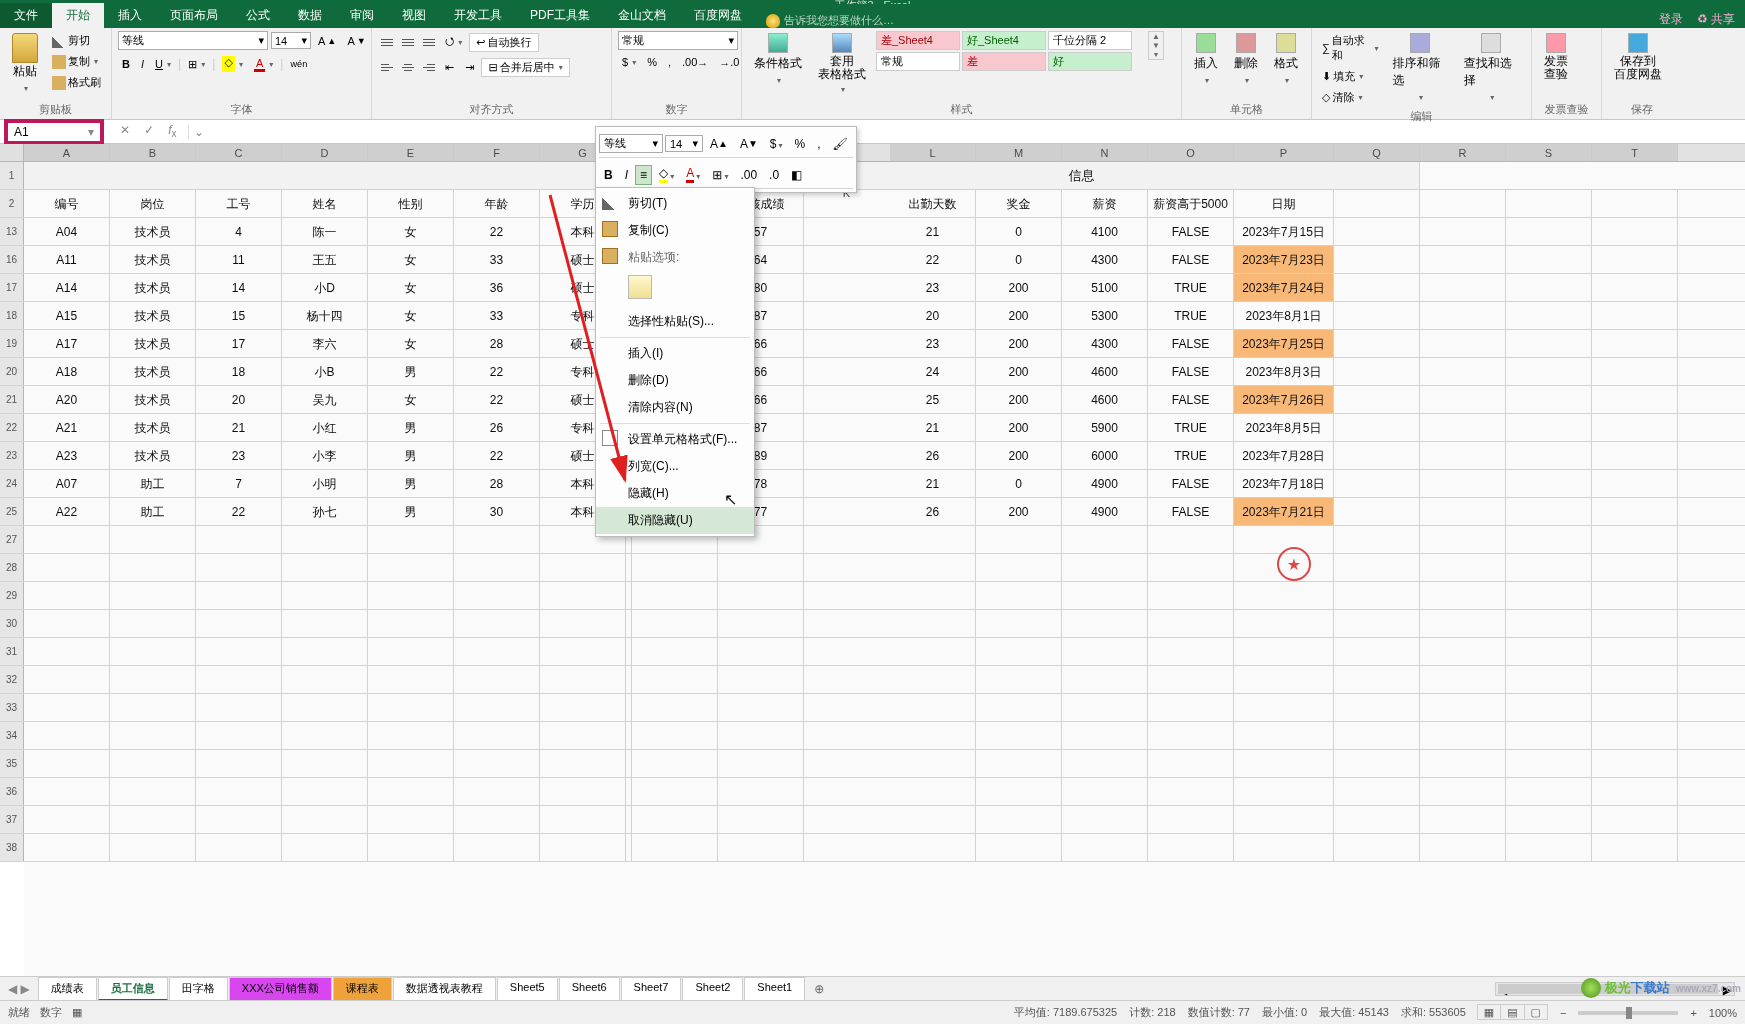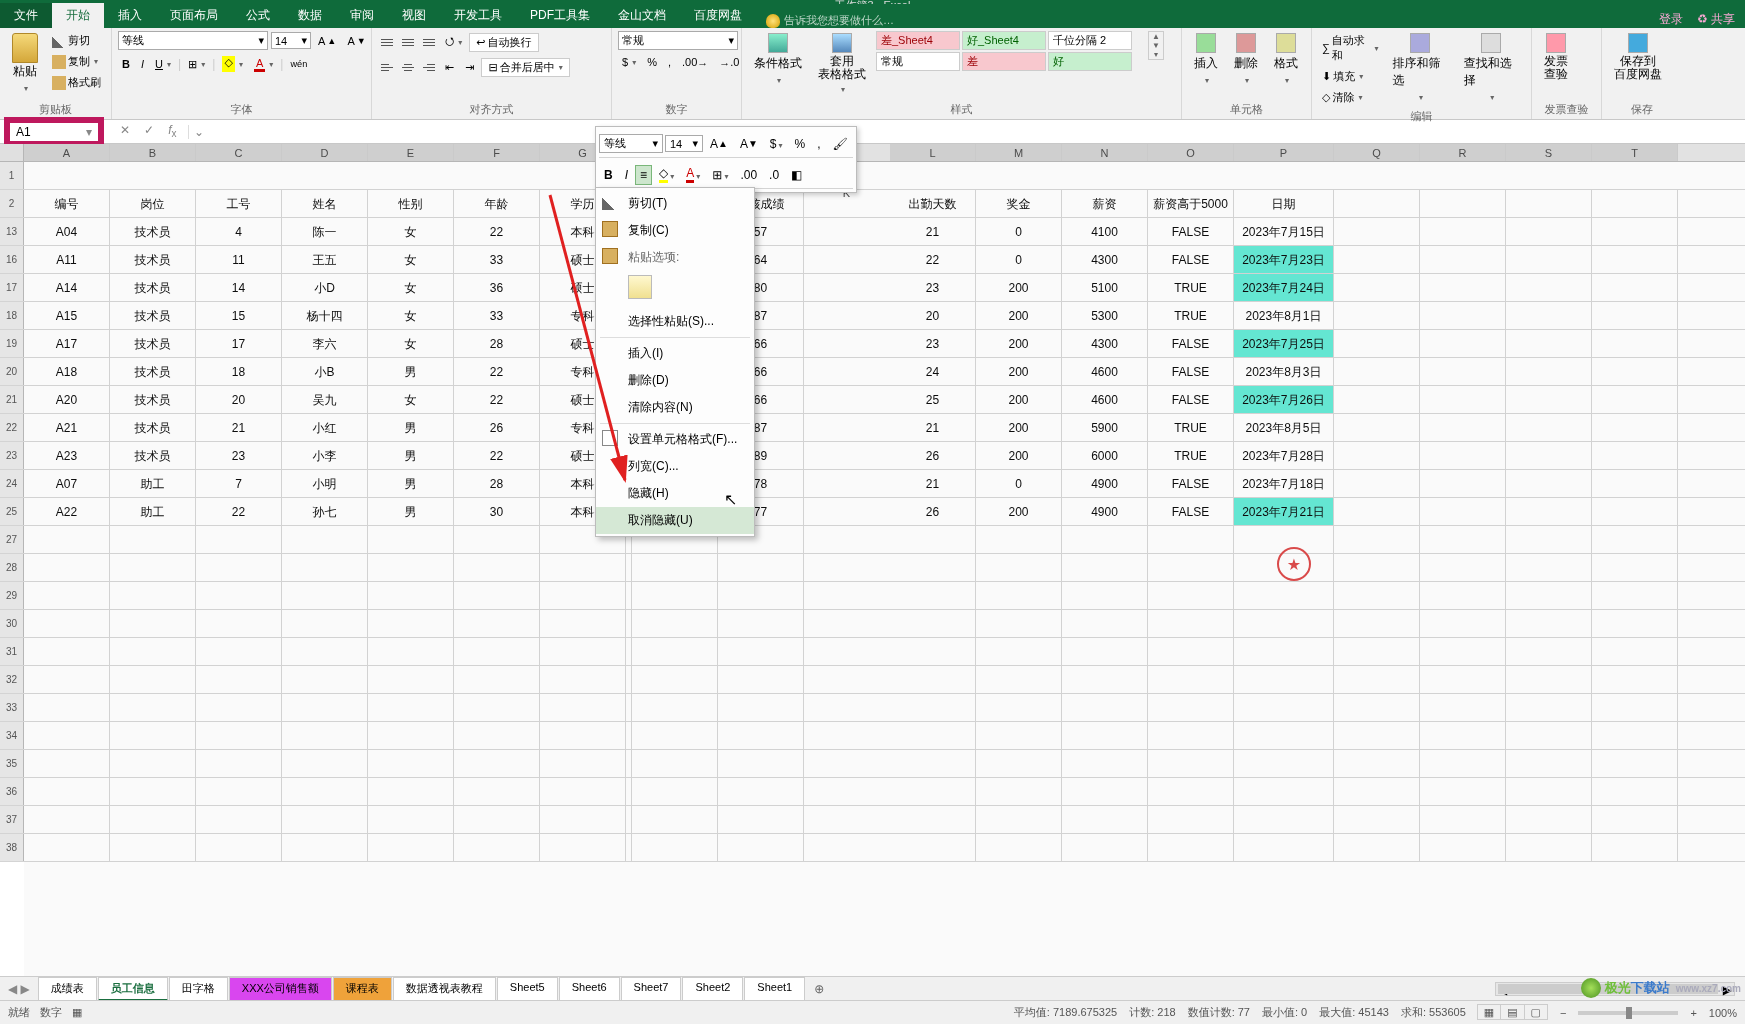--- a/index.html
+++ b/index.html
@@ -38,21 +38,21 @@
 .style-cell { width: 84px; height: 19px; border: 1px solid #ccc; font-size: 11px; padding: 1px 4px; background: #fff; }
 .style-bad { background: #f8c8ce; color: #9c0006; }
 .style-good { background: #c6efce; color: #006100; }
 .style-thou { background: #fff; }
 .style-normal { background: #fff; }
 .style-bad2 { background: #f8c8ce; color: #9c0006; }
 .style-good2 { background: #c6efce; color: #006100; }
 
 
 .fbar-row { display: flex; align-items: center; border-bottom: 1px solid #c8c8c8; height: 24px; background: #fff; }
-.namebox { width: 100px; border: 6px solid #be185d; background: #fff; padding: 2px 6px; font-size: 12px; margin: 2px 4px; display: flex; justify-content: space-between; }
+.namebox { width: 100px; border: 4px solid #be185d; background: #fff; padding: 2px 6px; font-size: 12px; margin: 2px 4px; display: flex; justify-content: space-between; }
 .fbar-btns { display: flex; gap: 2px; padding: 0 6px; color: #888; }
 .fbar-btns span { padding: 2px 6px; cursor: pointer; }
 .formula-input { flex: 1; padding: 2px 8px; font-size: 12px; border: none; }
 .fbar-expand { width: 20px; text-align: center; color: #888; border-left: 1px solid #ddd; }
 
 
 .mini-toolbar { position: absolute; left: 595px; top: 126px; background: #fdfdfd; border: 1px solid #bcbcbc; box-shadow: 2px 2px 5px rgba(0,0,0,.2); padding: 3px; display: flex; flex-direction: column; gap: 3px; z-index: 50; }
 .mini-toolbar .row { display: flex; gap: 2px; align-items: center; }
 .mini-toolbar .mbtn { padding: 2px 4px; cursor: pointer; border: 1px solid transparent; display: flex; align-items: center; }
 .mini-toolbar .mcombo { border: 1px solid #aaa; background: #fff; padding: 1px 4px; font-size: 11px; display: flex; justify-content: space-between; align-items: center; }
@@ -76,21 +76,21 @@
 .colheaders .ch.sel { background: #d1d1d1; }
 .colheaders .ch.narrow { width: 6px; background: #ccc; }
 
 .rows { }
 .row { display: flex; height: 28px; border-bottom: 1px solid #d4d4d4; }
 .row .rh { width: 24px; background: #e6e6e6; border-right: 1px solid #b6b6b6; text-align: center; font-size: 10px; color: #555; line-height: 28px; }
 .row .cell { border-right: 1px solid #d4d4d4; text-align: center; font-size: 12px; line-height: 28px; overflow: hidden; white-space: nowrap; }
 .row.title-row .cell.merged { text-align: center; font-size: 13px; }
 .row.empty .cell { background: #fff; }
 .row.header-row .cell { font-weight: normal; }
-.highlight-date { background: #5eead4; }
+.highlight-date { background: #fdba74; }
 
 
 .sel-tint { position: absolute; left: 24px; top: 0; right: 0; bottom: 0; background: rgba(180,180,180,0.07); pointer-events: none; }
 
 
 .arrow-svg { position: absolute; left: 540px; top: 190px; z-index: 60; pointer-events: none; }
 
 
 .cursor-ptr { position: absolute; left: 724px; top: 490px; z-index: 70; font-size: 16px; }
 
@@ -423,20 +423,21 @@
     <div class="ch cw-P sel">P</div>
     <div class="ch cw-rest sel">Q</div>
     <div class="ch cw-rest sel">R</div>
     <div class="ch cw-rest sel">S</div>
     <div class="ch cw-rest sel">T</div>
   </div>
 
   <div class="rows" id="rows-container">
       <div class="row title-row">
         <div class="rh">1</div>
+        <div class="cell merged" style="width:1396px;background:rgba(200,200,200,.15)"><span style="margin-left: 720px;">信息</span></div>
       </div>
       <div class="row header-row">
         <div class="rh">2</div>
         <div class="cell cw-A">编号</div>
         <div class="cell cw-B">岗位</div>
         <div class="cell cw-C">工号</div>
         <div class="cell cw-D">姓名</div>
         <div class="cell cw-E">性别</div>
         <div class="cell cw-F">年龄</div>
         <div class="cell cw-G">学历</div>

